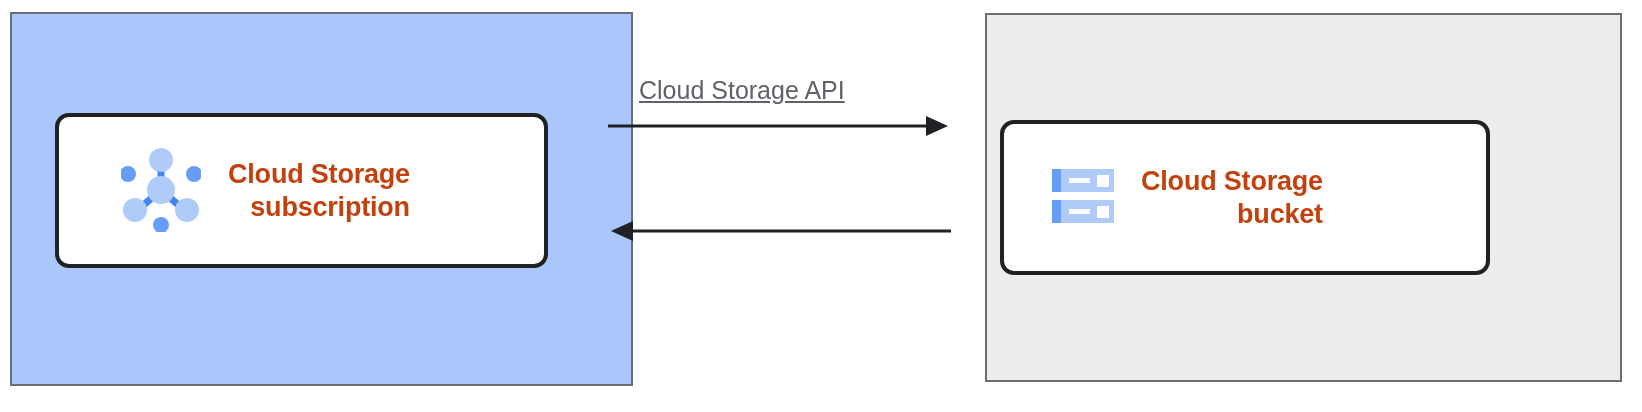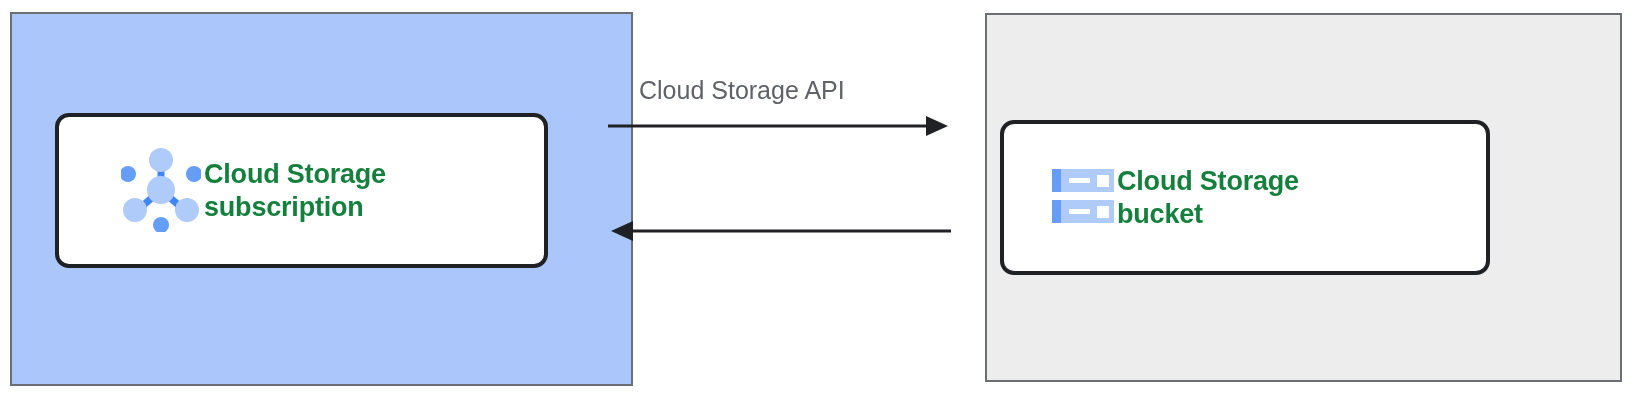--- a/index.html
+++ b/index.html
@@ -61,24 +61,25 @@
     left: 1000px;
     top: 120px;
     width: 490px;
     height: 155px;
     padding-left: 48px;
   }
   .node-label {
     font-size: 27px;
     font-weight: bold;
     line-height: 1.22;
-    color: #15803d;
+    color: #c2410c;
     letter-spacing: -0.2px;
     white-space: pre-line;
-    margin-left: 3px;
+    margin-left: 27px;
+    text-align: right;
   }
 
   
   .icon-box {
     flex: 0 0 auto;
     display: block;
   }
 
   
   .connector {
@@ -87,20 +88,21 @@
   }
   .edge-label {
     position: absolute;
     font-size: 25px;
     color: #5f6368;
     white-space: nowrap;
   }
   #api-label {
     left: 639px;
     top: 76px;
+    text-decoration: underline;
   }
   #response-label {
     left: 640px;
     top: 249px;
   }
 </style>
 </head>
 <body>
 
 <div id="canvas">

